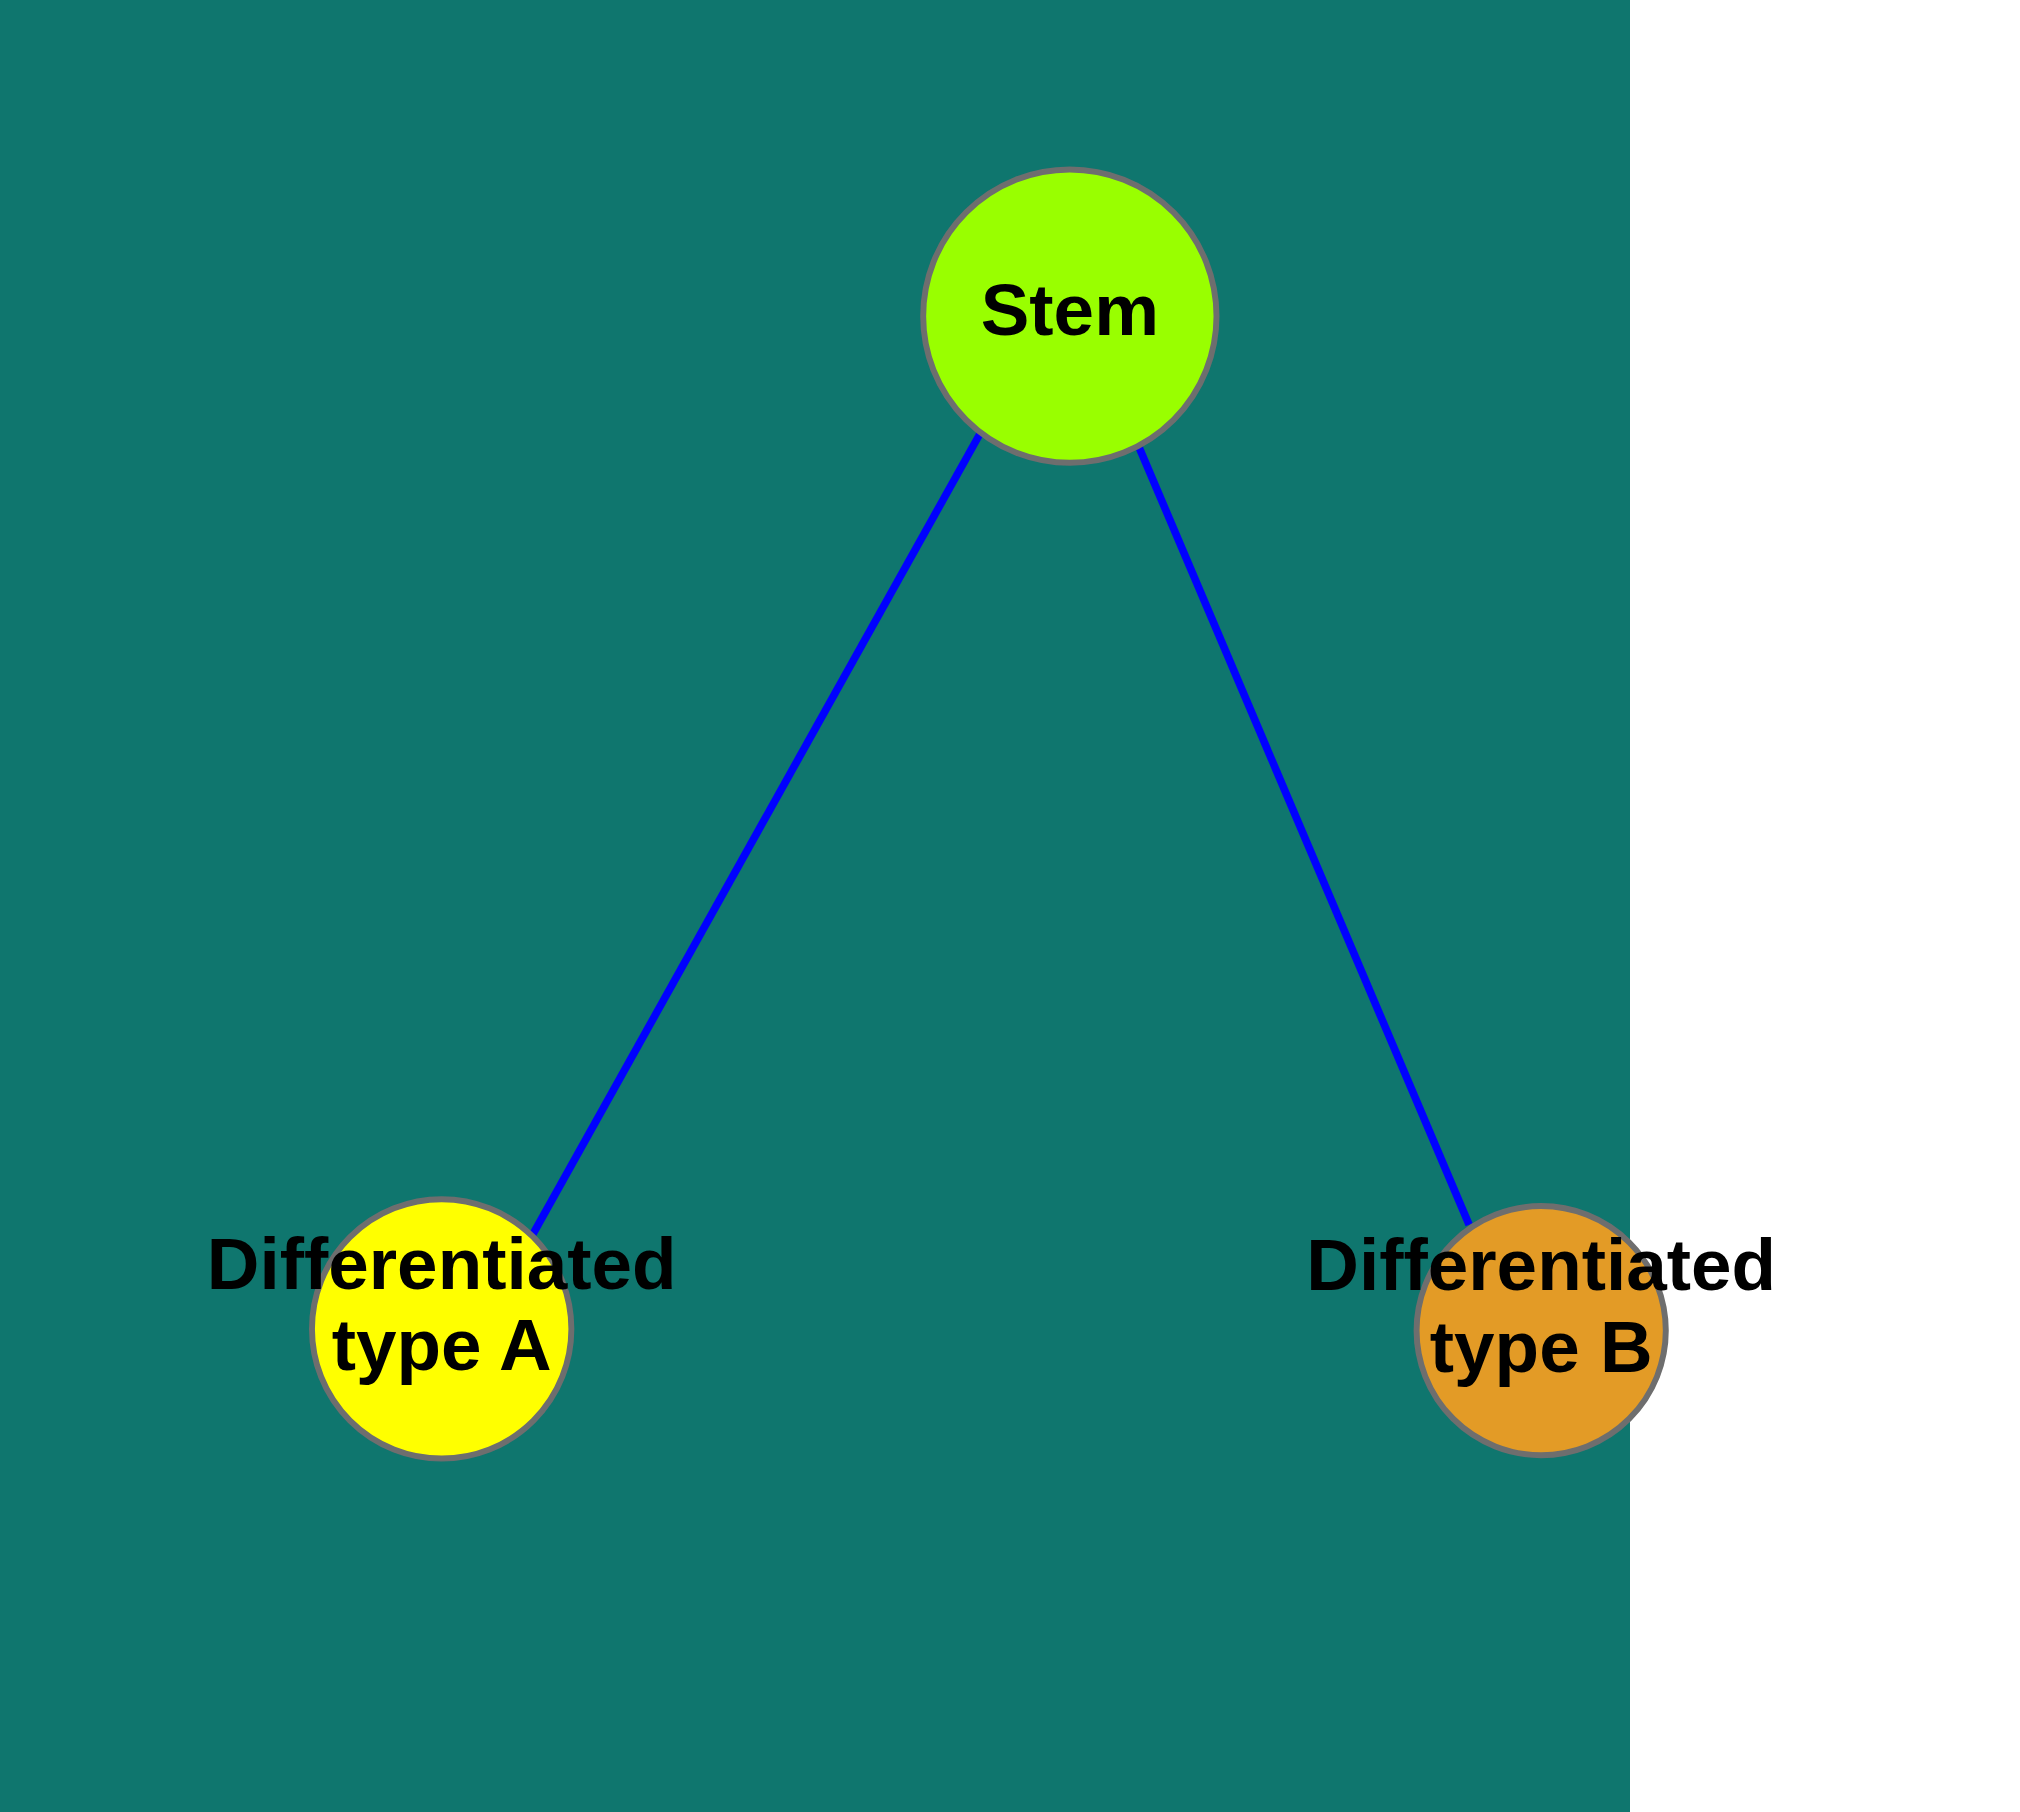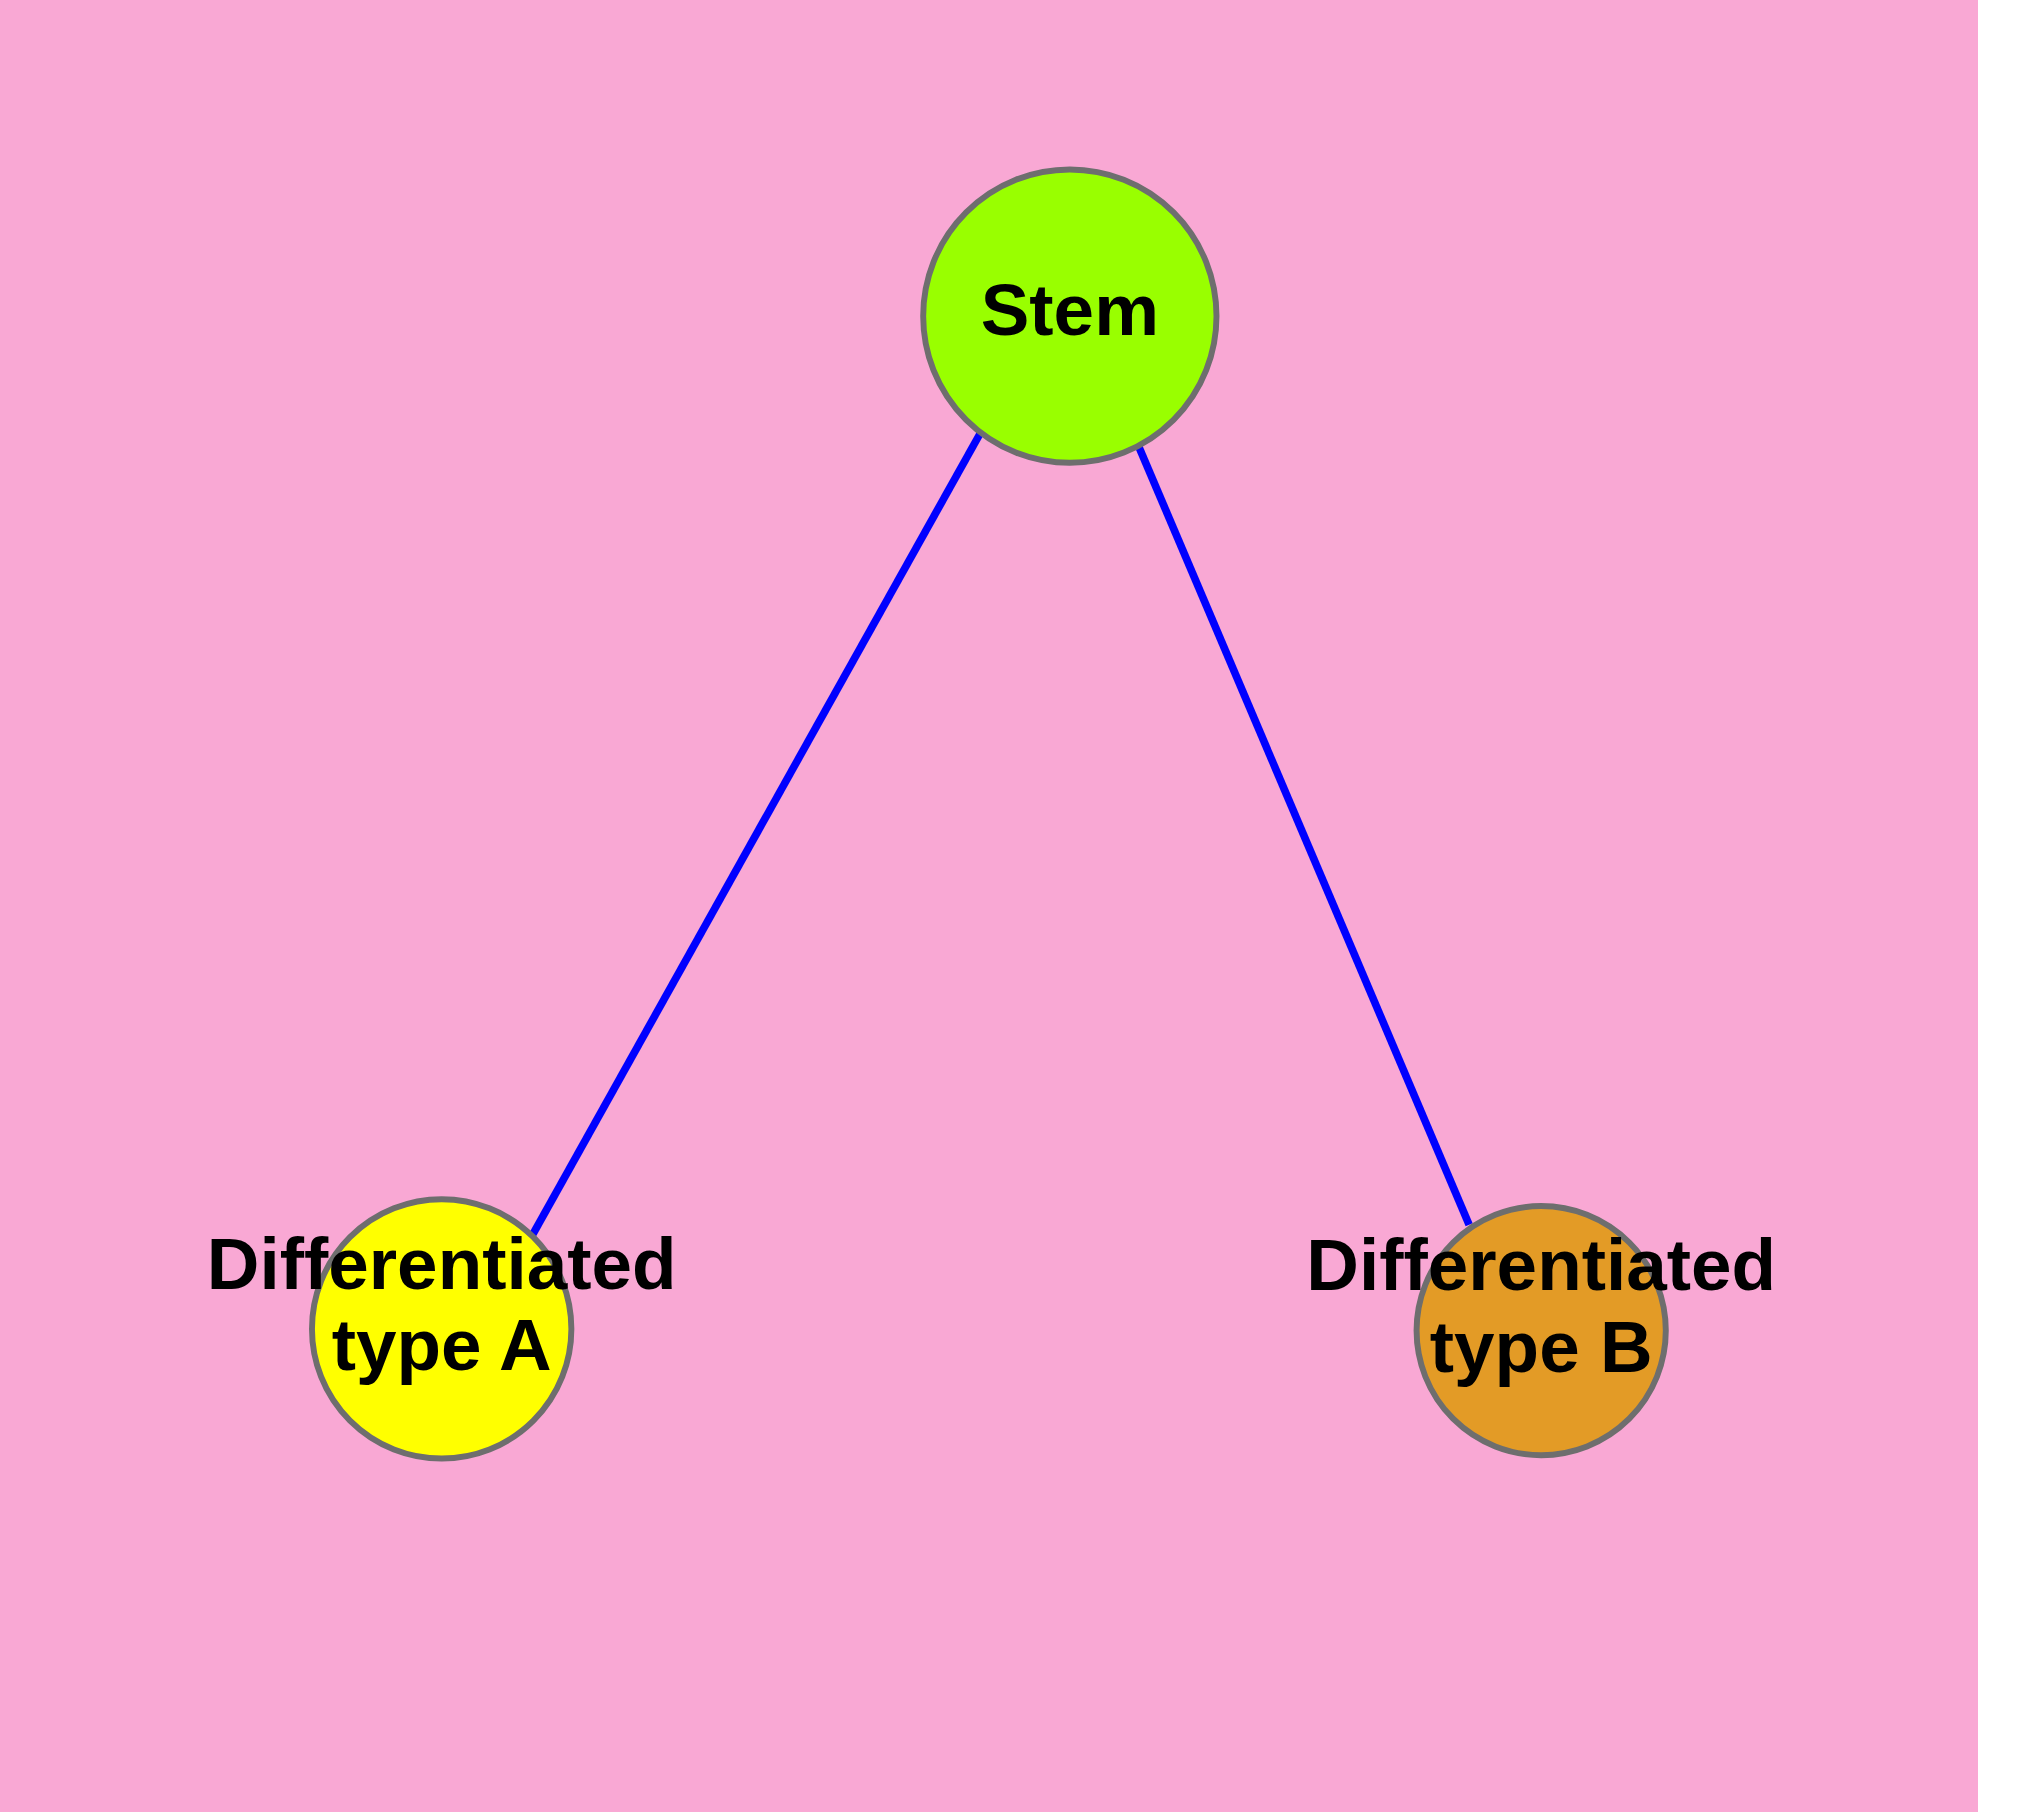--- a/index.html
+++ b/index.html
@@ -8,23 +8,23 @@
     padding: 0;
   }
   body {
     width: 2021px;
     height: 1812px;
     overflow: hidden;
     font-family: "Liberation Sans", sans-serif;
   }
   #graph-canvas {
     position: relative;
-    width: 1978px;
+    width: 1630px;
     height: 1812px;
-    background: #f9a8d4;
+    background: #0f766e;
   }
   #graph-svg {
     position: absolute;
     top: 0;
     left: 0;
     width: 2021px;
     height: 1812px;
     display: block;
   }
   .node-label {

